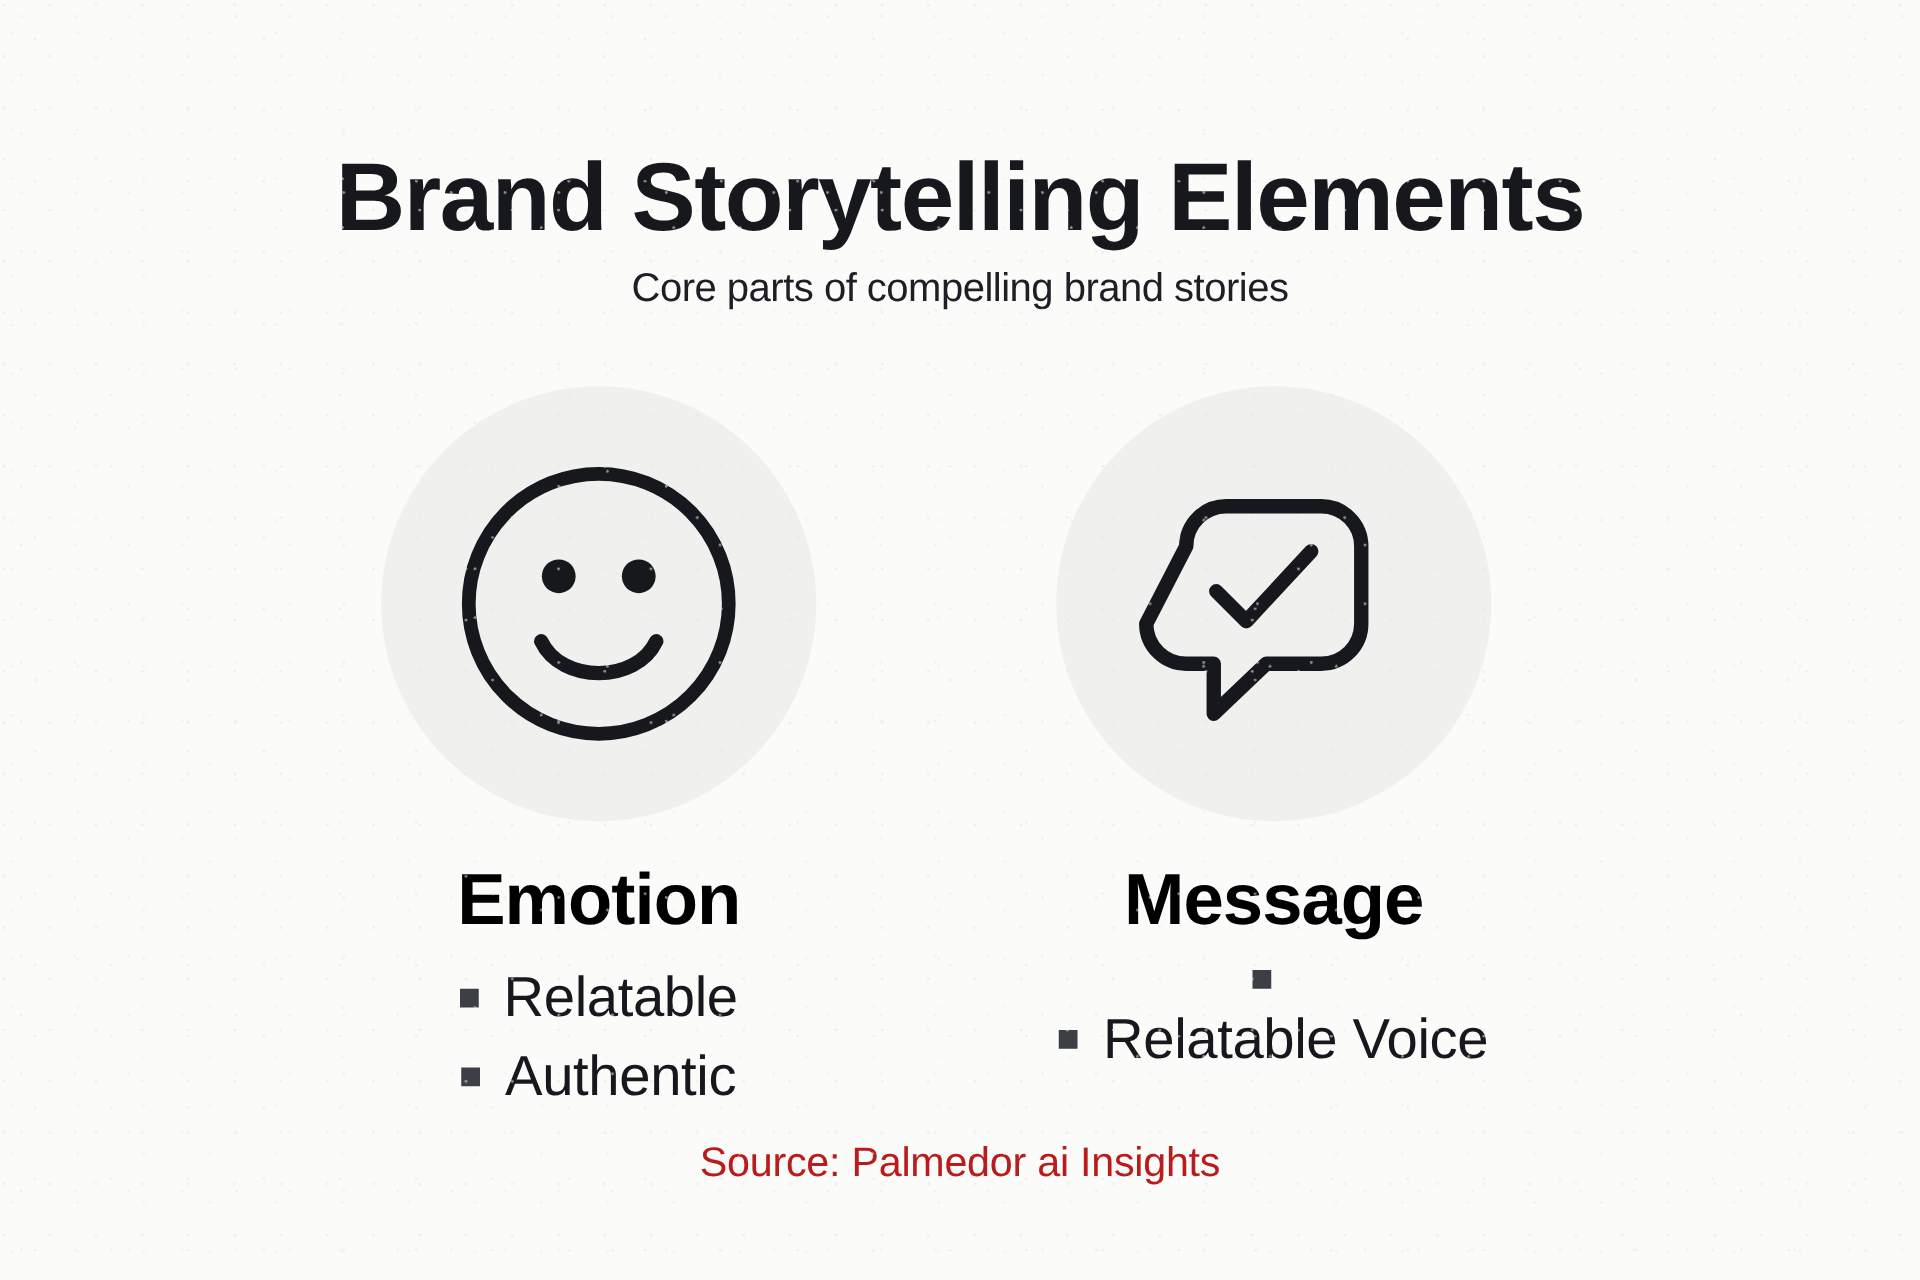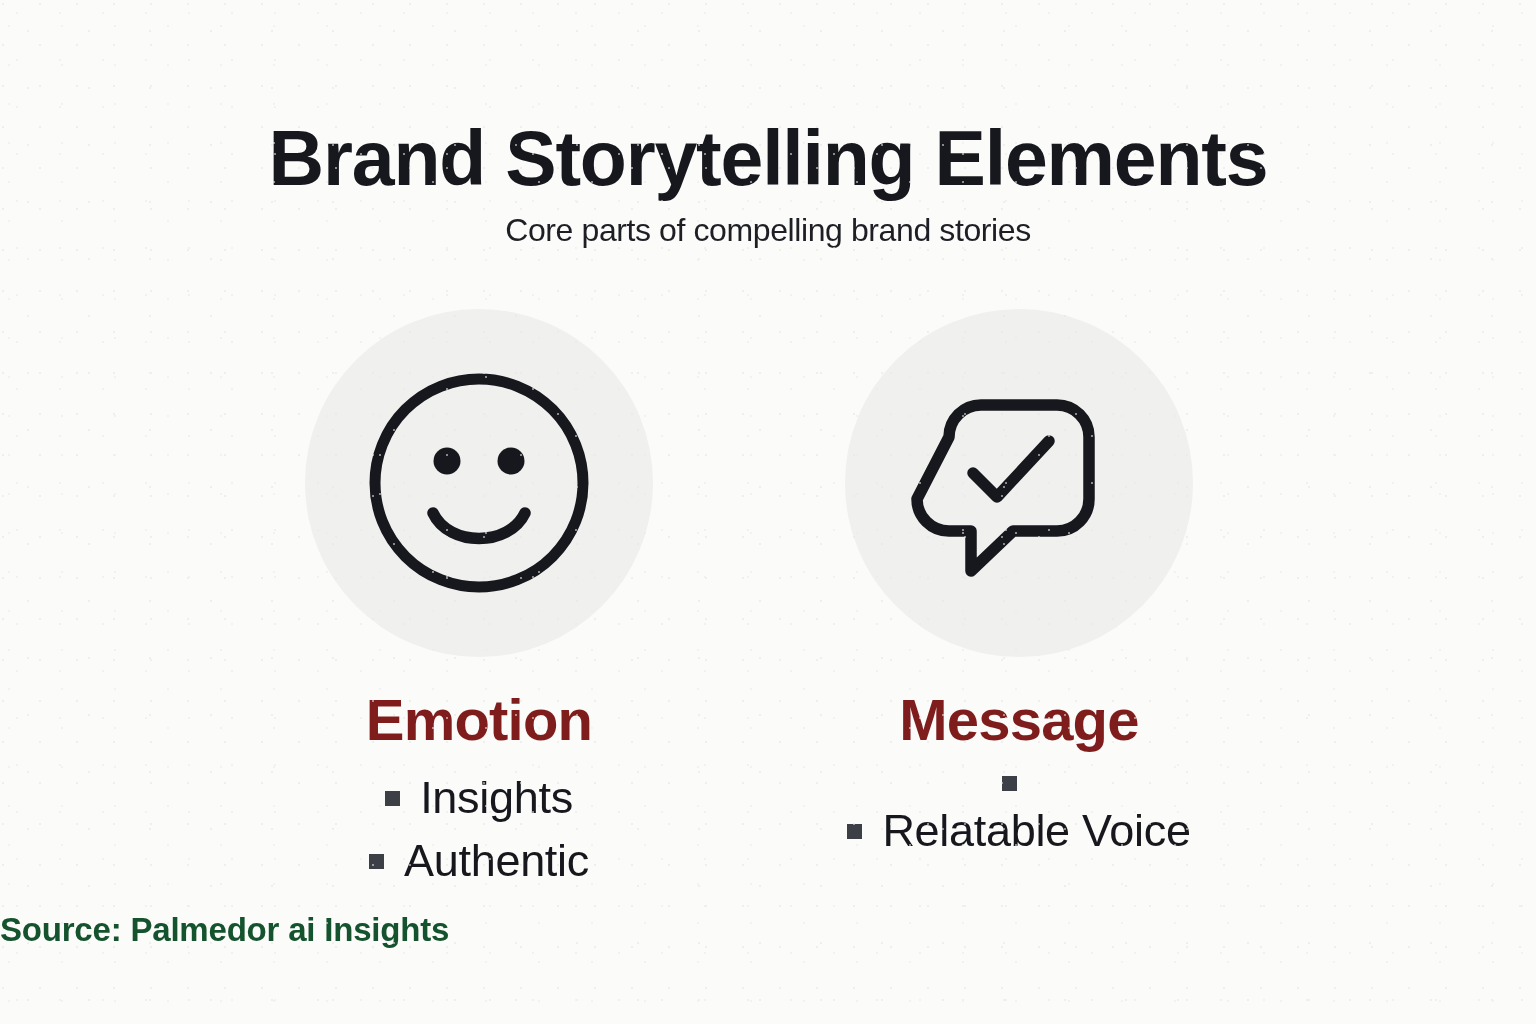--- a/index.html
+++ b/index.html
@@ -96,21 +96,21 @@
   }
 
   .icon-disc svg { display: block; }
 
   .card-heading {
     margin-top: 34px;
     font-size: 58px;
     font-weight: bold;
     letter-spacing: -0.8px;
     line-height: 1;
-    color: #7f1d1d;
+    color: #000000;
     white-space: nowrap;
   }
 
   .bullet-list {
     margin: 0;
     padding: 0;
     list-style: none;
     margin-top: 26px;
   }
 
@@ -135,26 +135,26 @@
     flex: 0 0 auto;
     position: relative;
     top: 1px;
   }
 
   .source {
     position: absolute;
     left: 0;
     top: 913px;
     width: 1536px;
-    text-align: left;
+    text-align: center;
     font-size: 33px;
-    font-weight: bold;
+    font-weight: normal;
     letter-spacing: -0.2px;
     line-height: 1;
-    color: #14532d;
+    color: #b91c1c;
     white-space: nowrap;
   }
 </style>
 </head>
 <body>
 
 <div class="canvas">
 
   <div class="title">Brand Storytelling Elements</div>
 
@@ -171,21 +171,21 @@
           <circle cx="148" cy="94" r="13.5" fill="#16181d"></circle>
           <path d="M70 146 C 86 180, 146 180, 162 146" fill="none" stroke="#16181d" stroke-width="11.5" stroke-linecap="round"></path>
         </svg>
       </div>
 
       <div class="card-heading">Emotion</div>
 
       <ul class="bullet-list">
         <li class="bullet-item">
           <span class="bullet-marker"></span>
-          <span>Insights</span>
+          <span>Relatable</span>
         </li>
         <li class="bullet-item">
           <span class="bullet-marker"></span>
           <span>Authentic</span>
         </li>
       </ul>
     </div>
 
     <div class="column right">
 

